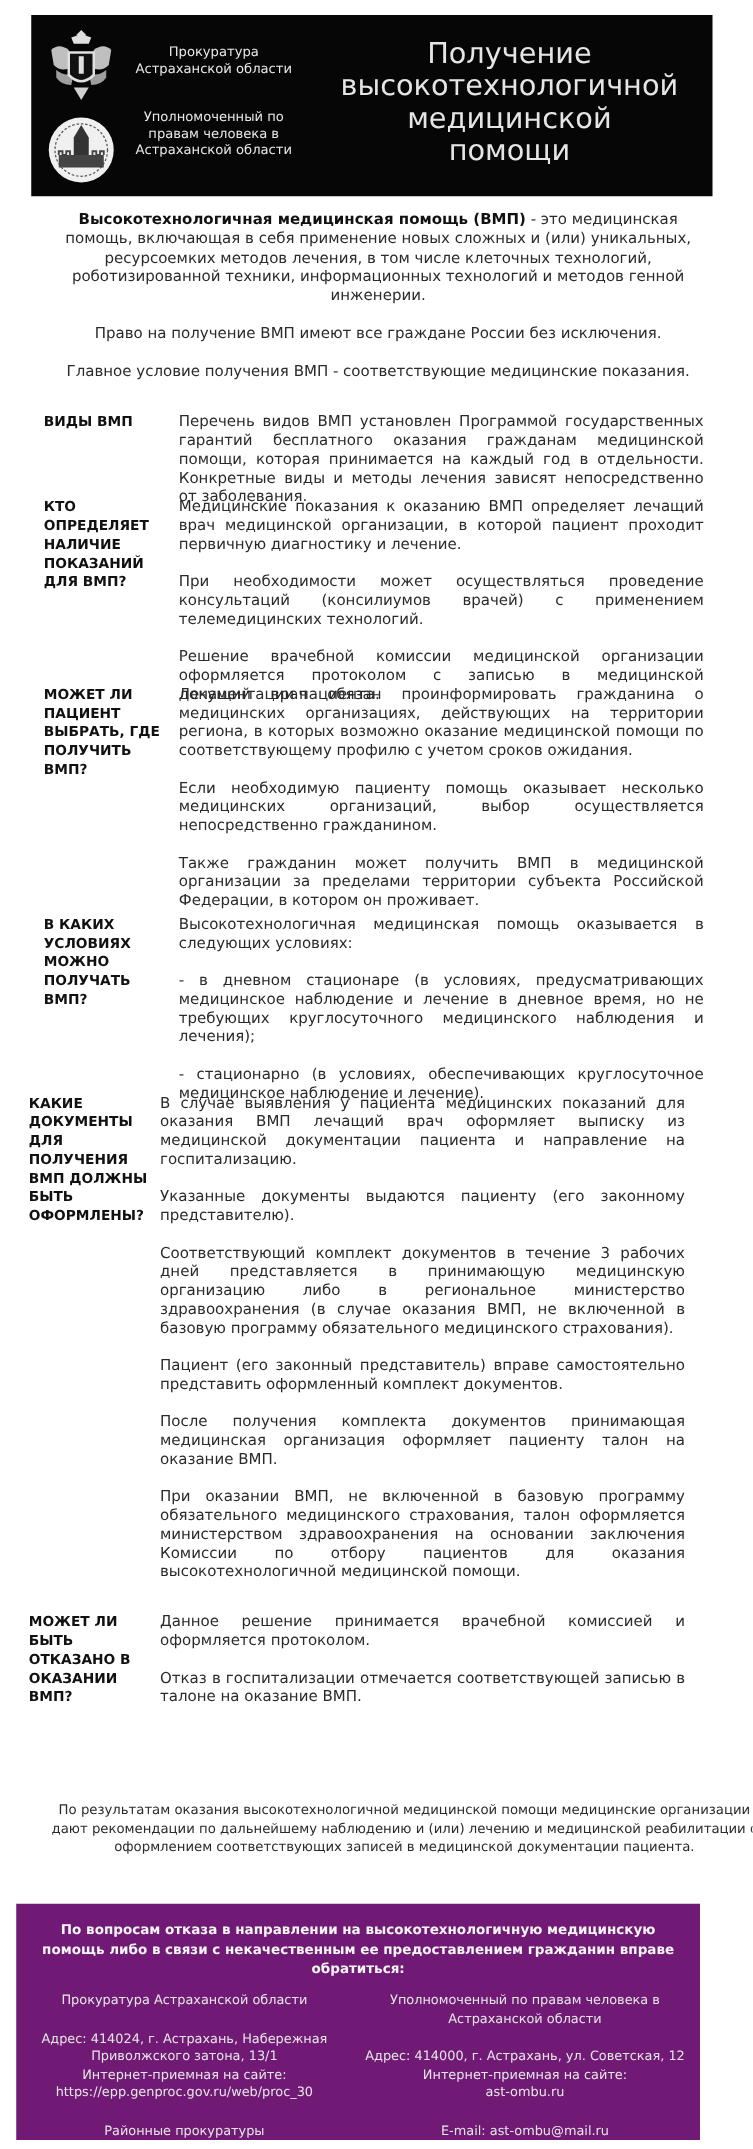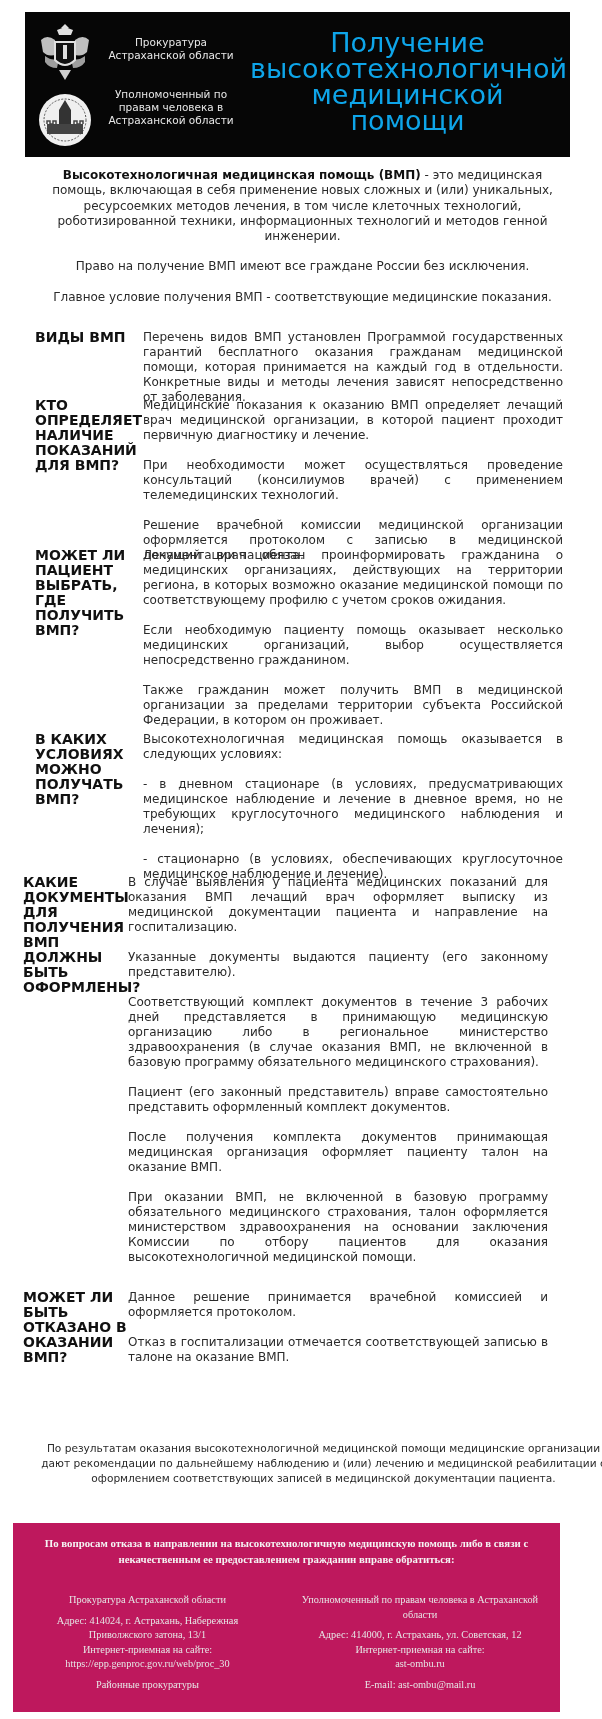--- a/index.html
+++ b/index.html
@@ -15,37 +15,37 @@
   .logo-eagle { left: 12px; top: 8px; width: 56px; height: 64px; }
   .logo-seal { left: 12px; top: 80px; width: 56px; height: 56px; }
   .org-name {
     position: absolute; left: 76px; width: 140px; text-align: center;
     font-family: "DejaVu Sans", sans-serif; font-size: 10.5px; line-height: 13px; color: #e8e8e8;
   }
   .org-1 { top: 24px; }
   .org-2 { top: 76px; }
   .main-title {
     position: absolute; left: 225px; width: 315px; top: 18px; text-align: center;
-    font-family: "DejaVu Sans", sans-serif; font-size: 27px; line-height: 26px; color: #0ea5e9;
+    font-family: "DejaVu Sans", sans-serif; font-size: 23px; line-height: 26px; color: #e5e5e5;
   }
   .main-title span { display: block; }
 
   
   .intro {
     position: absolute; left: 40px; width: 525px; top: 168px; text-align: center;
     font-size: 12px; line-height: 15.3px; color: #2a2a2a;
   }
   .intro b { font-weight: bold; color: #111; }
   .intro p { margin-bottom: 15px; }
 
   
   .section { position: absolute; }
   .sec-label {
     position: absolute; left: 0; top: 0; width: 108px;
-    font-family: "DejaVu Sans", sans-serif; font-weight: bold; font-size: 14px; line-height: 15px; color: #111;
+    font-family: "DejaVu Sans", sans-serif; font-weight: bold; font-size: 11px; line-height: 15px; color: #111;
     text-transform: uppercase;
   }
   .sec-body { position: absolute; top: 0; width: 420px; }
   .sec-body p {
     font-size: 12px; line-height: 15px; color: #2a2a2a; text-align: justify; margin-bottom: 15px;
   }
 
   .s1 { left: 35px; top: 330px; }
   .s1 .sec-body { left: 108px; }
   .s2 { left: 35px; top: 398px; }
@@ -61,32 +61,32 @@
 
   
   .conclusion {
     position: absolute; left: 20px; width: 565px; top: 1441px; text-align: center;
     font-size: 10.6px; line-height: 15px; color: #2a2a2a; margin-left: 21px;
   }
 
   
   .footer {
     position: absolute; left: 13px; top: 1523px; width: 547px; height: 189px;
-    background: #be185d; color: #eeeeee; font-family: Liberation Serif, serif;
+    background: #701a75; color: #eeeeee;
   }
   .footer-heading {
     position: absolute; left: 20px; width: 507px; top: 13px; text-align: center;
     font-weight: bold; font-size: 10.8px; line-height: 15.5px; color: #f5f5f5;
   }
   .contact {
     position: absolute; top: 70px; text-align: center; font-size: 10.3px; line-height: 14.5px; color: #e6e6e6;
   }
   .contact-left { left: 12px; width: 245px; }
   .contact-right { left: 278px; width: 258px; }
-  .contact .gap { margin-top: 6px; }
+  .contact .gap { margin-top: 16px; }
 </style>
 </head>
 <body>
 
 <div class="header">
   <svg class="logo logo-eagle" viewBox="0 0 56 64">
     <g fill="#e0e0e0">
       <path d="M28 4 l4 4 -4 3 -4 -3z"></path>
       <path d="M20 10 q8 -4 16 0 l-2 5 h-12z"></path>
       <path d="M4 20 q6 -6 14 0 l2 14 q-8 4 -14 -2z" opacity="0.85"></path>

